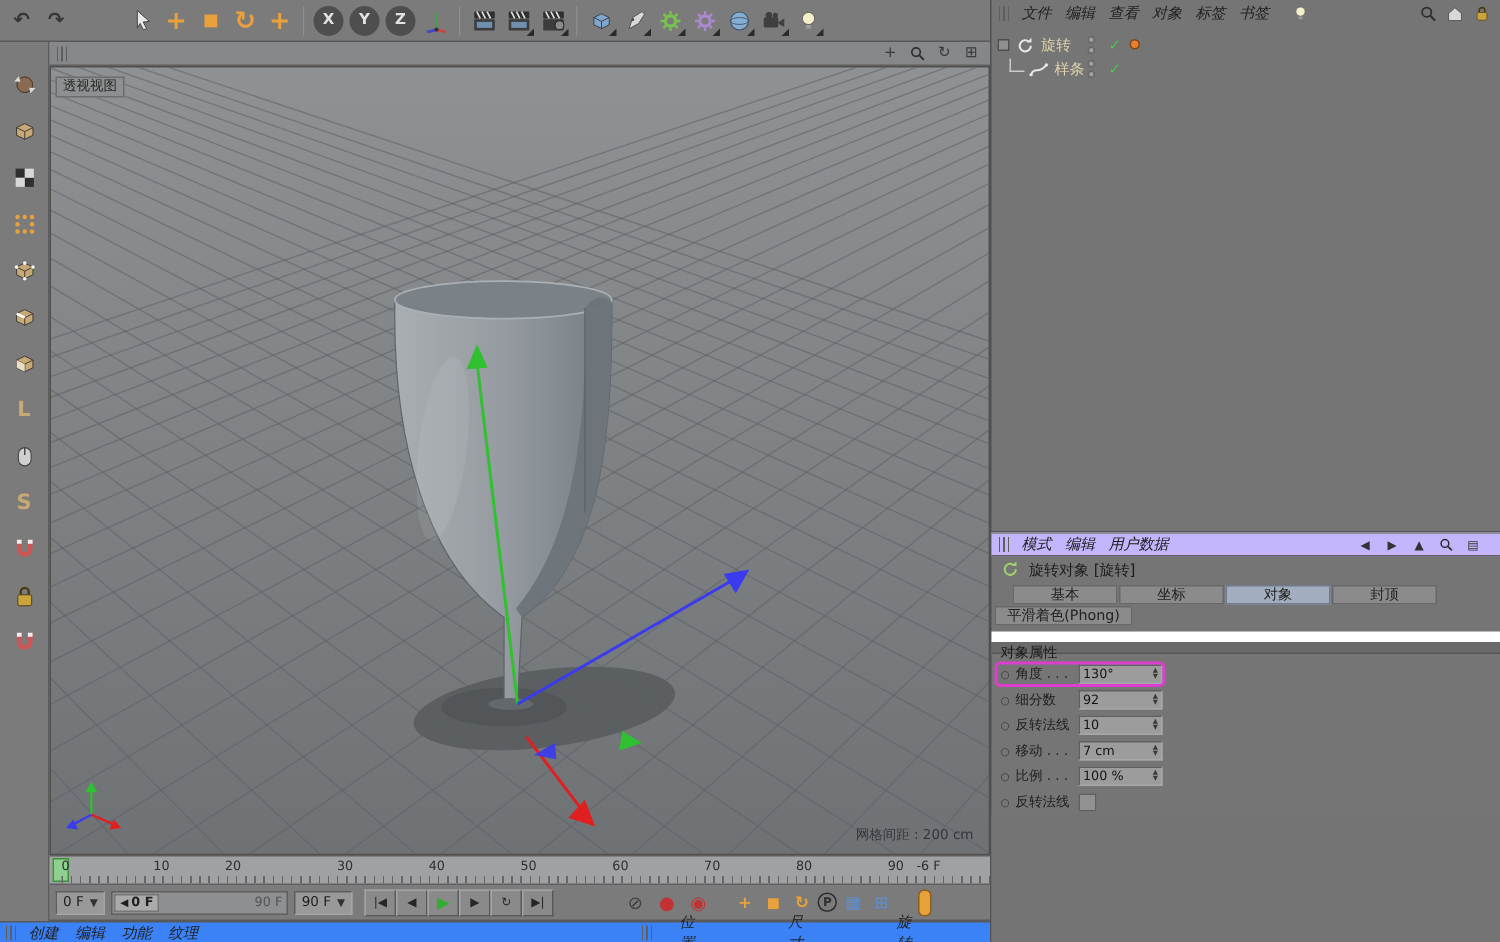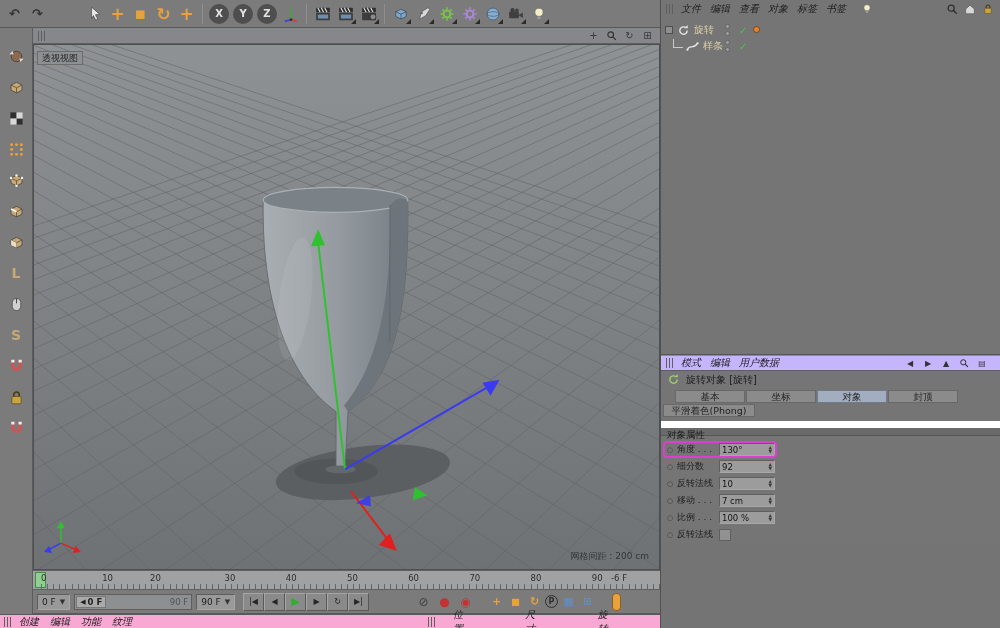--- a/index.html
+++ b/index.html
@@ -67,21 +67,21 @@
   .rbtn.gray{color:#3f3f3f;}
   .rbtn.red{color:#c23232;}
   #keyicons{display:flex;gap:2px;margin-left:14px;align-items:center;}
   .kbtn{width:17px;height:17px;display:inline-flex;align-items:center;justify-content:center;font-size:11px;flex:none;}
   .kbtn.orange{color:#e9a23b;font-weight:bold;}
   .kbtn.blue{color:#5f8fd0;}
   .kbtn.circle{width:13px;height:13px;border:1.5px solid #2e2e2e;border-radius:50%;font-size:8px;font-weight:bold;color:#2e2e2e;}
   #mat-pill{width:9px;height:18px;background:#e9a23b;border:1px solid #8a5f1c;border-radius:4px;margin-left:16px;flex:none;}
 
   
-  #bottombar{position:absolute;left:0;top:614px;width:660px;height:14px;background:#f9a8d4;border-top:1px solid #595959;display:flex;align-items:center;padding:0 4px;font-size:10px;}
+  #bottombar{position:absolute;left:0;top:614px;width:660px;height:14px;background:#3b82f6;border-top:1px solid #595959;display:flex;align-items:center;padding:0 4px;font-size:10px;}
   #bottombar nav{display:flex;}
   #coord-group{position:absolute;left:428px;display:flex;align-items:center;}
   #coord-group .menu{margin-right:44px;margin-left:10px;}
 
   
   #rightpanel{position:absolute;left:660px;top:0;width:340px;height:628px;background:#757575;border-left:1px solid #515151;display:flex;flex-direction:column;}
   #om-head{height:18px;display:flex;align-items:center;padding:0 5px;position:relative;}
   #om-head .menu{margin-right:9px;}
   #om-head .bulb-wrap svg{width:12px;height:12px;}
   #om-ricons{position:absolute;right:6px;display:flex;gap:5px;}

